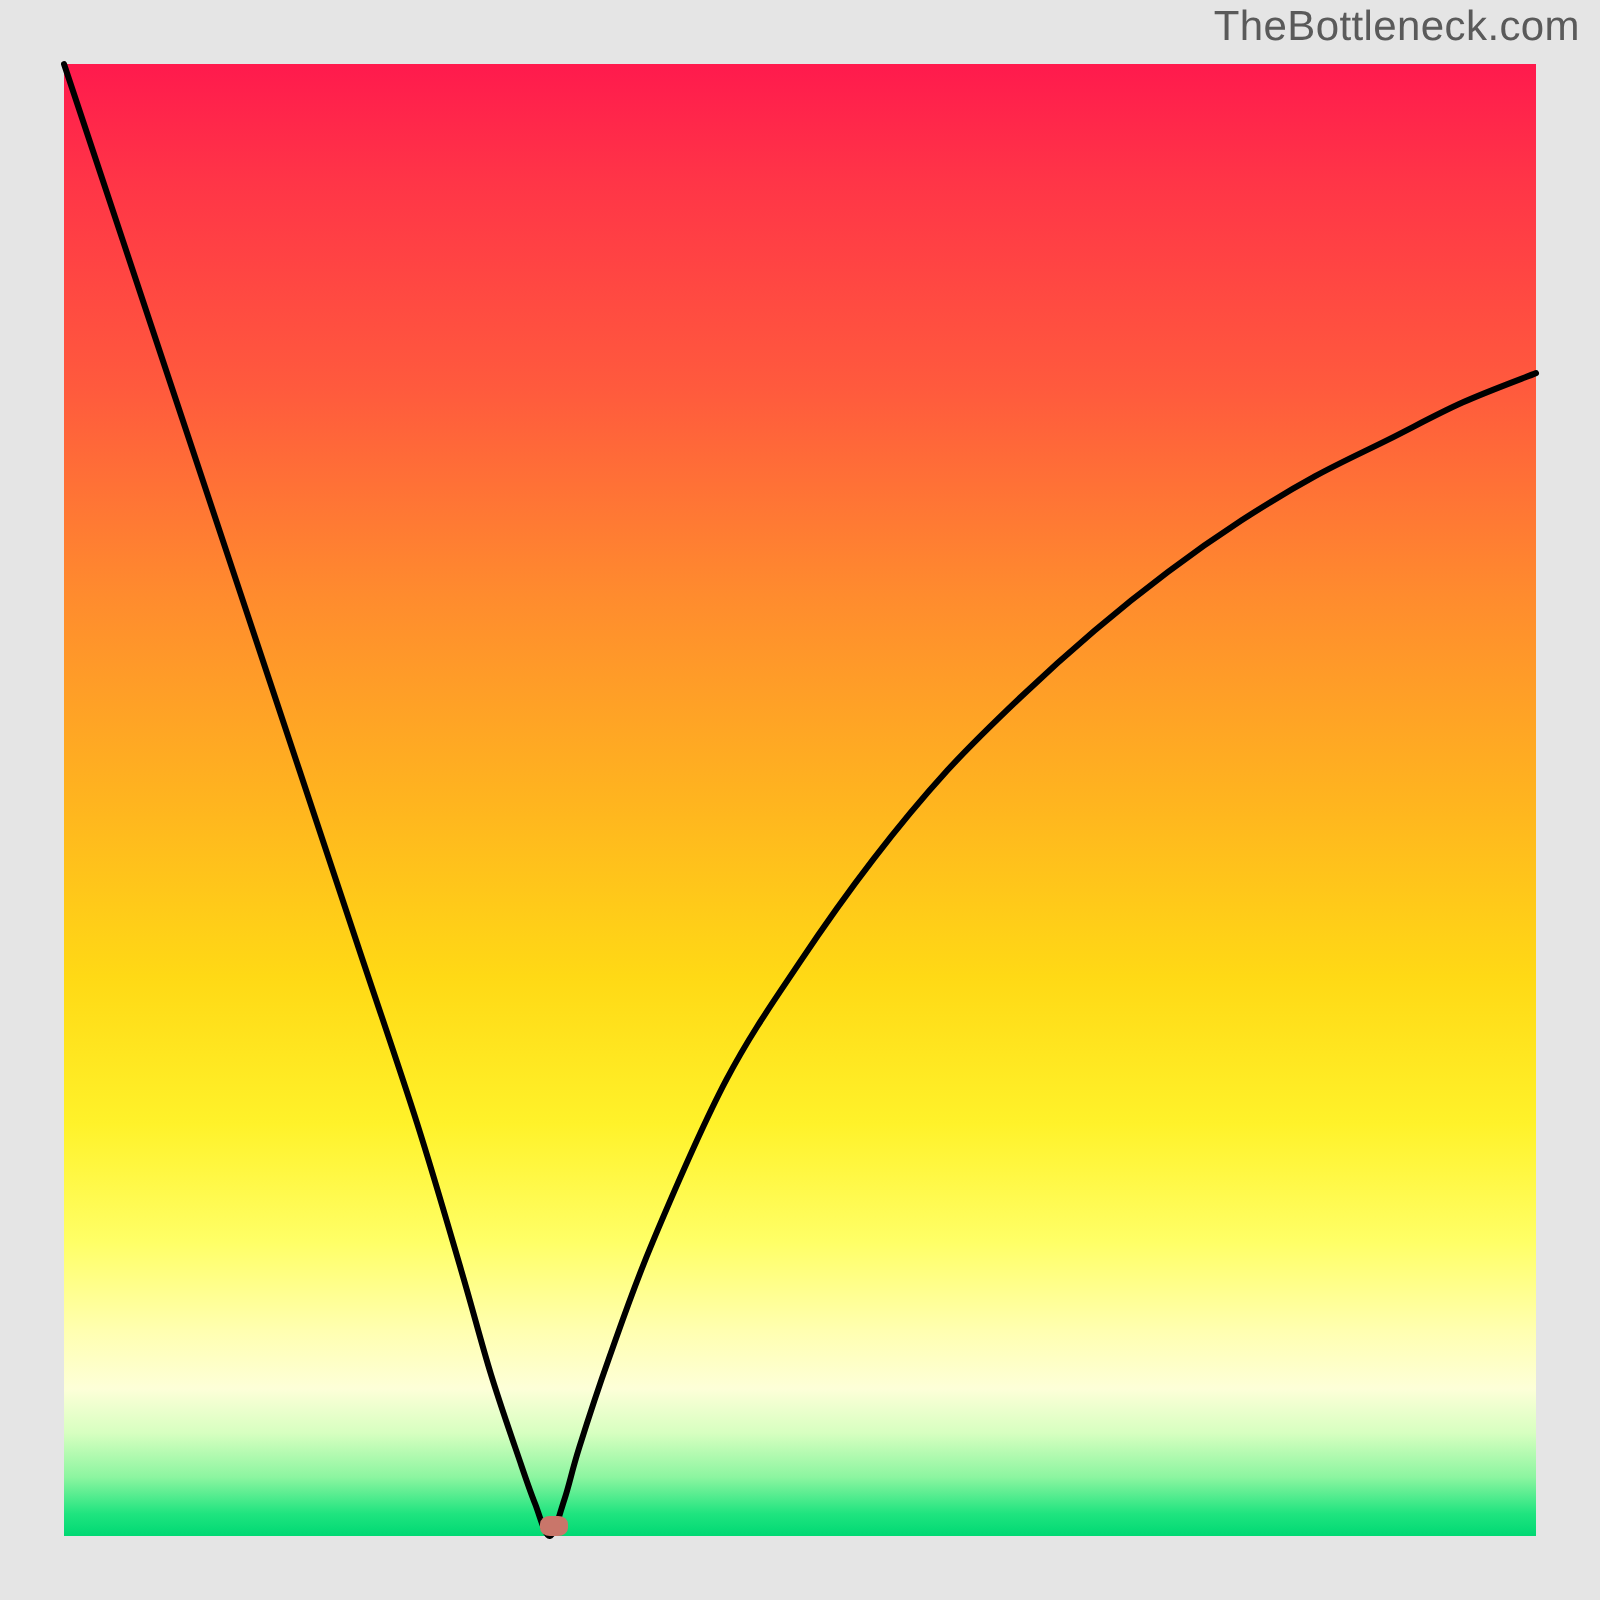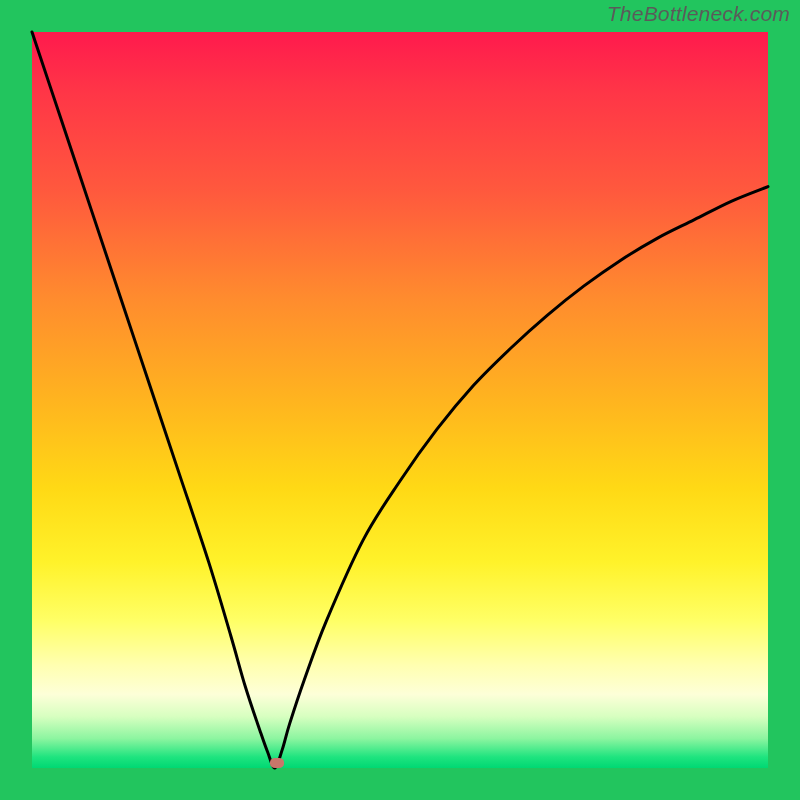--- a/index.html
+++ b/index.html
@@ -8,22 +8,21 @@
     width: 800px;
     height: 800px;
     overflow: hidden;
     background: #000;
     font-family: Arial, Helvetica, sans-serif;
   }
   .frame {
     position: relative;
     width: 800px;
     height: 800px;
-    background: #22c55e;
-    font-style: italic;
+    background: #e5e5e5;
   }
   .plot {
     position: absolute;
     left: 32px;
     top: 32px;
     width: 736px;
     height: 736px;
     
     background: linear-gradient(
       to bottom,

